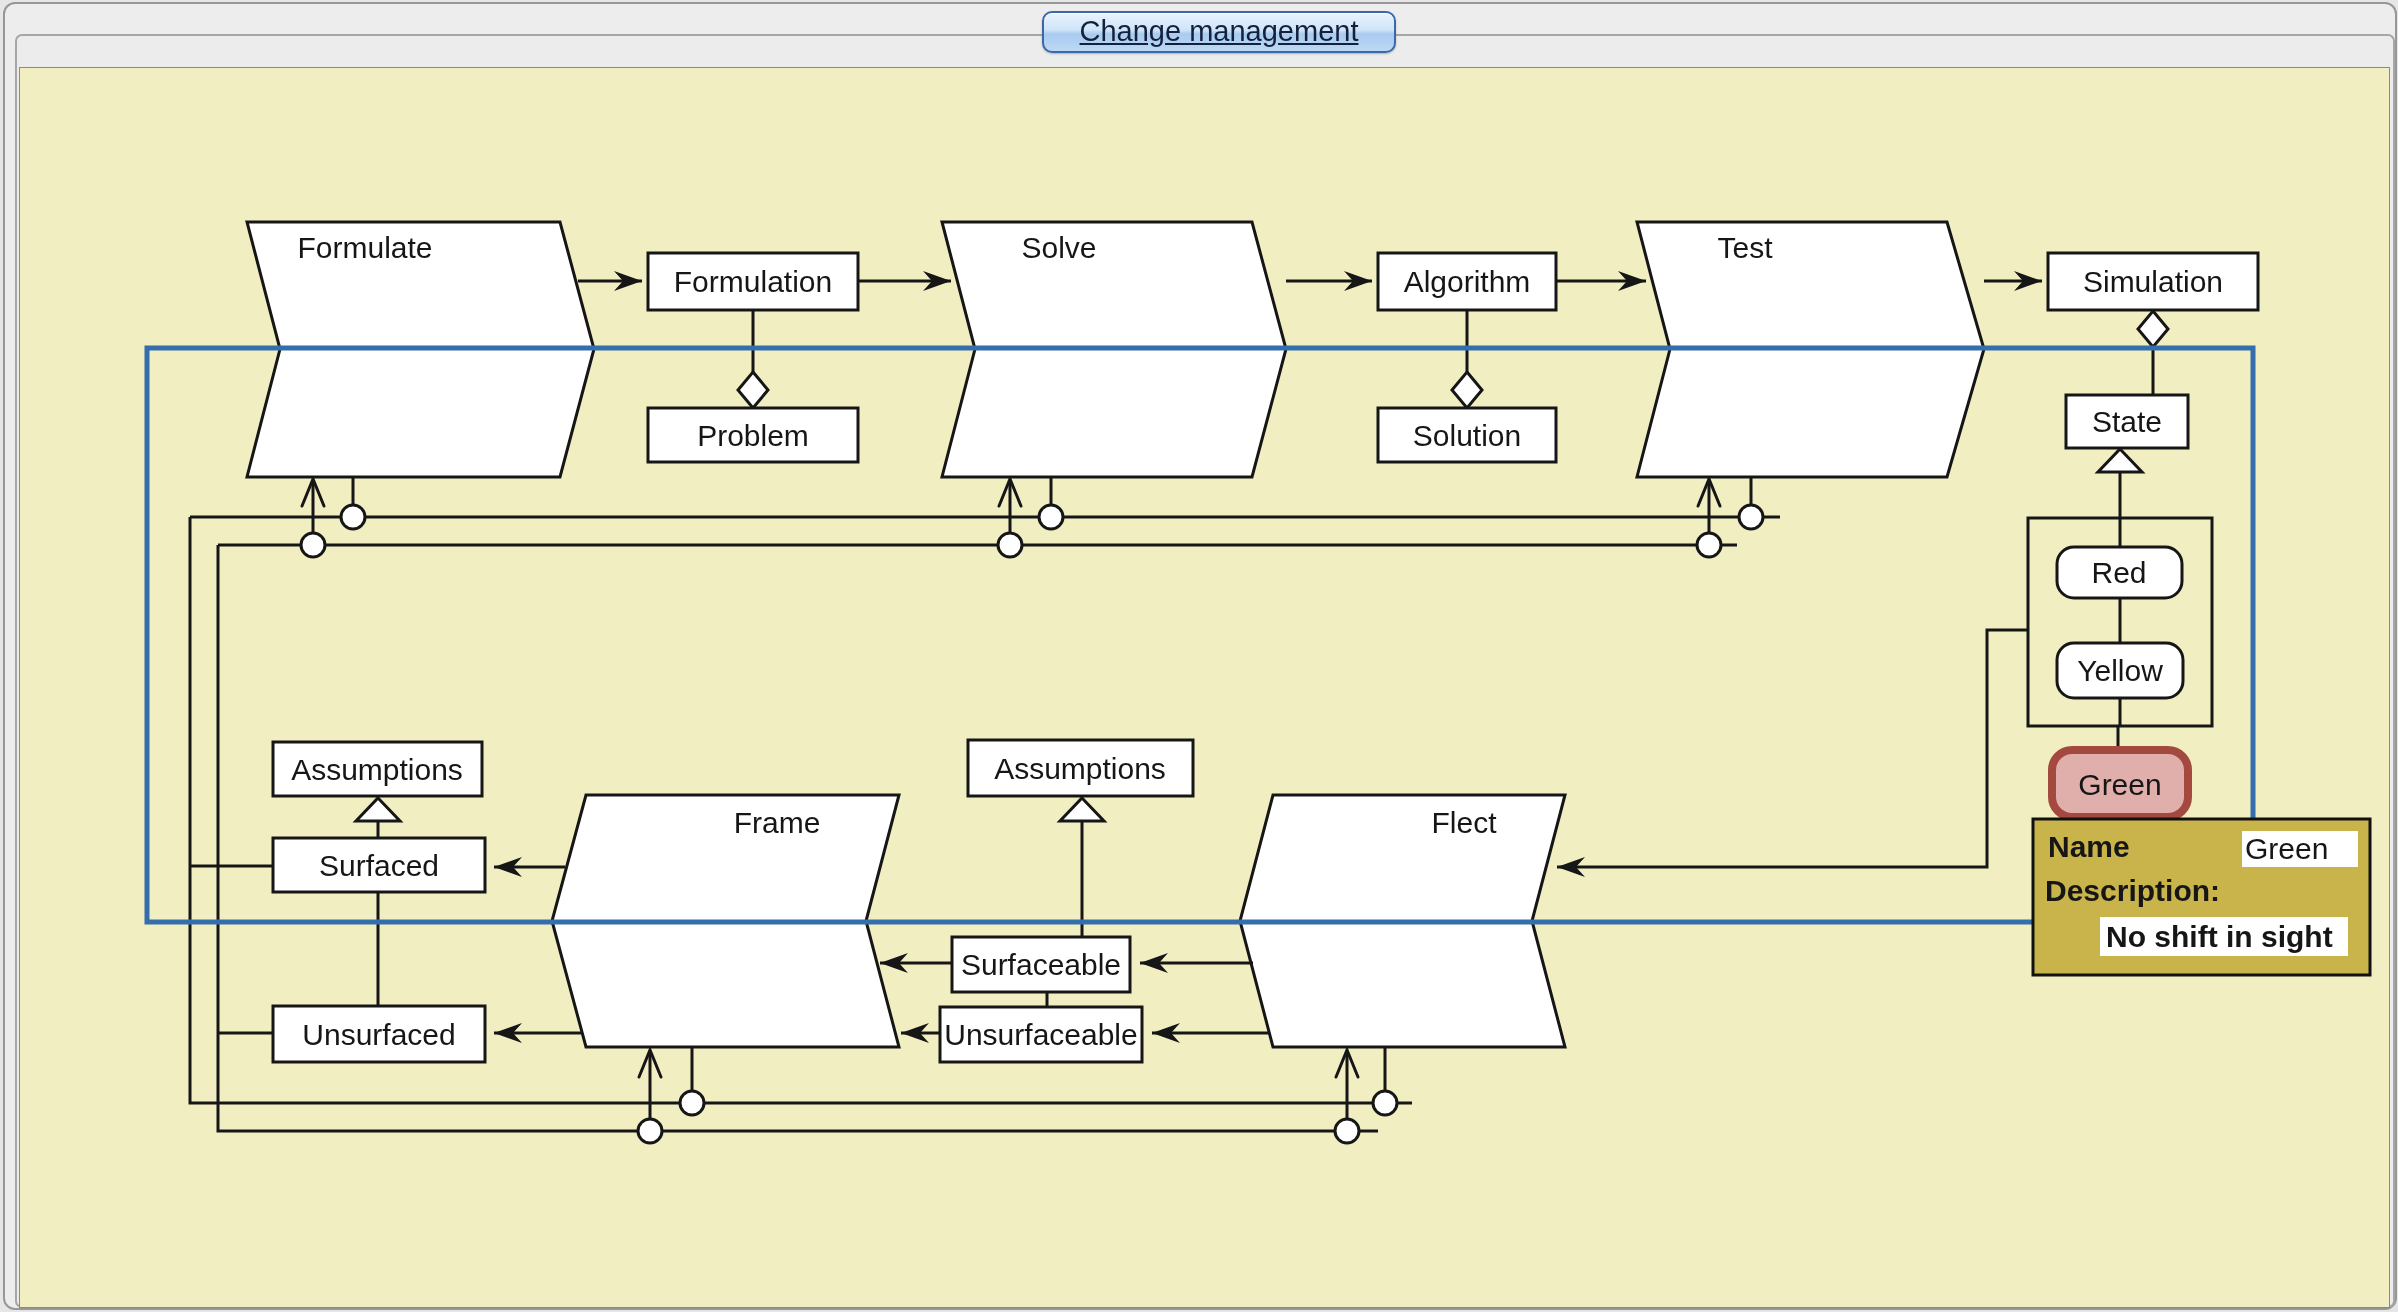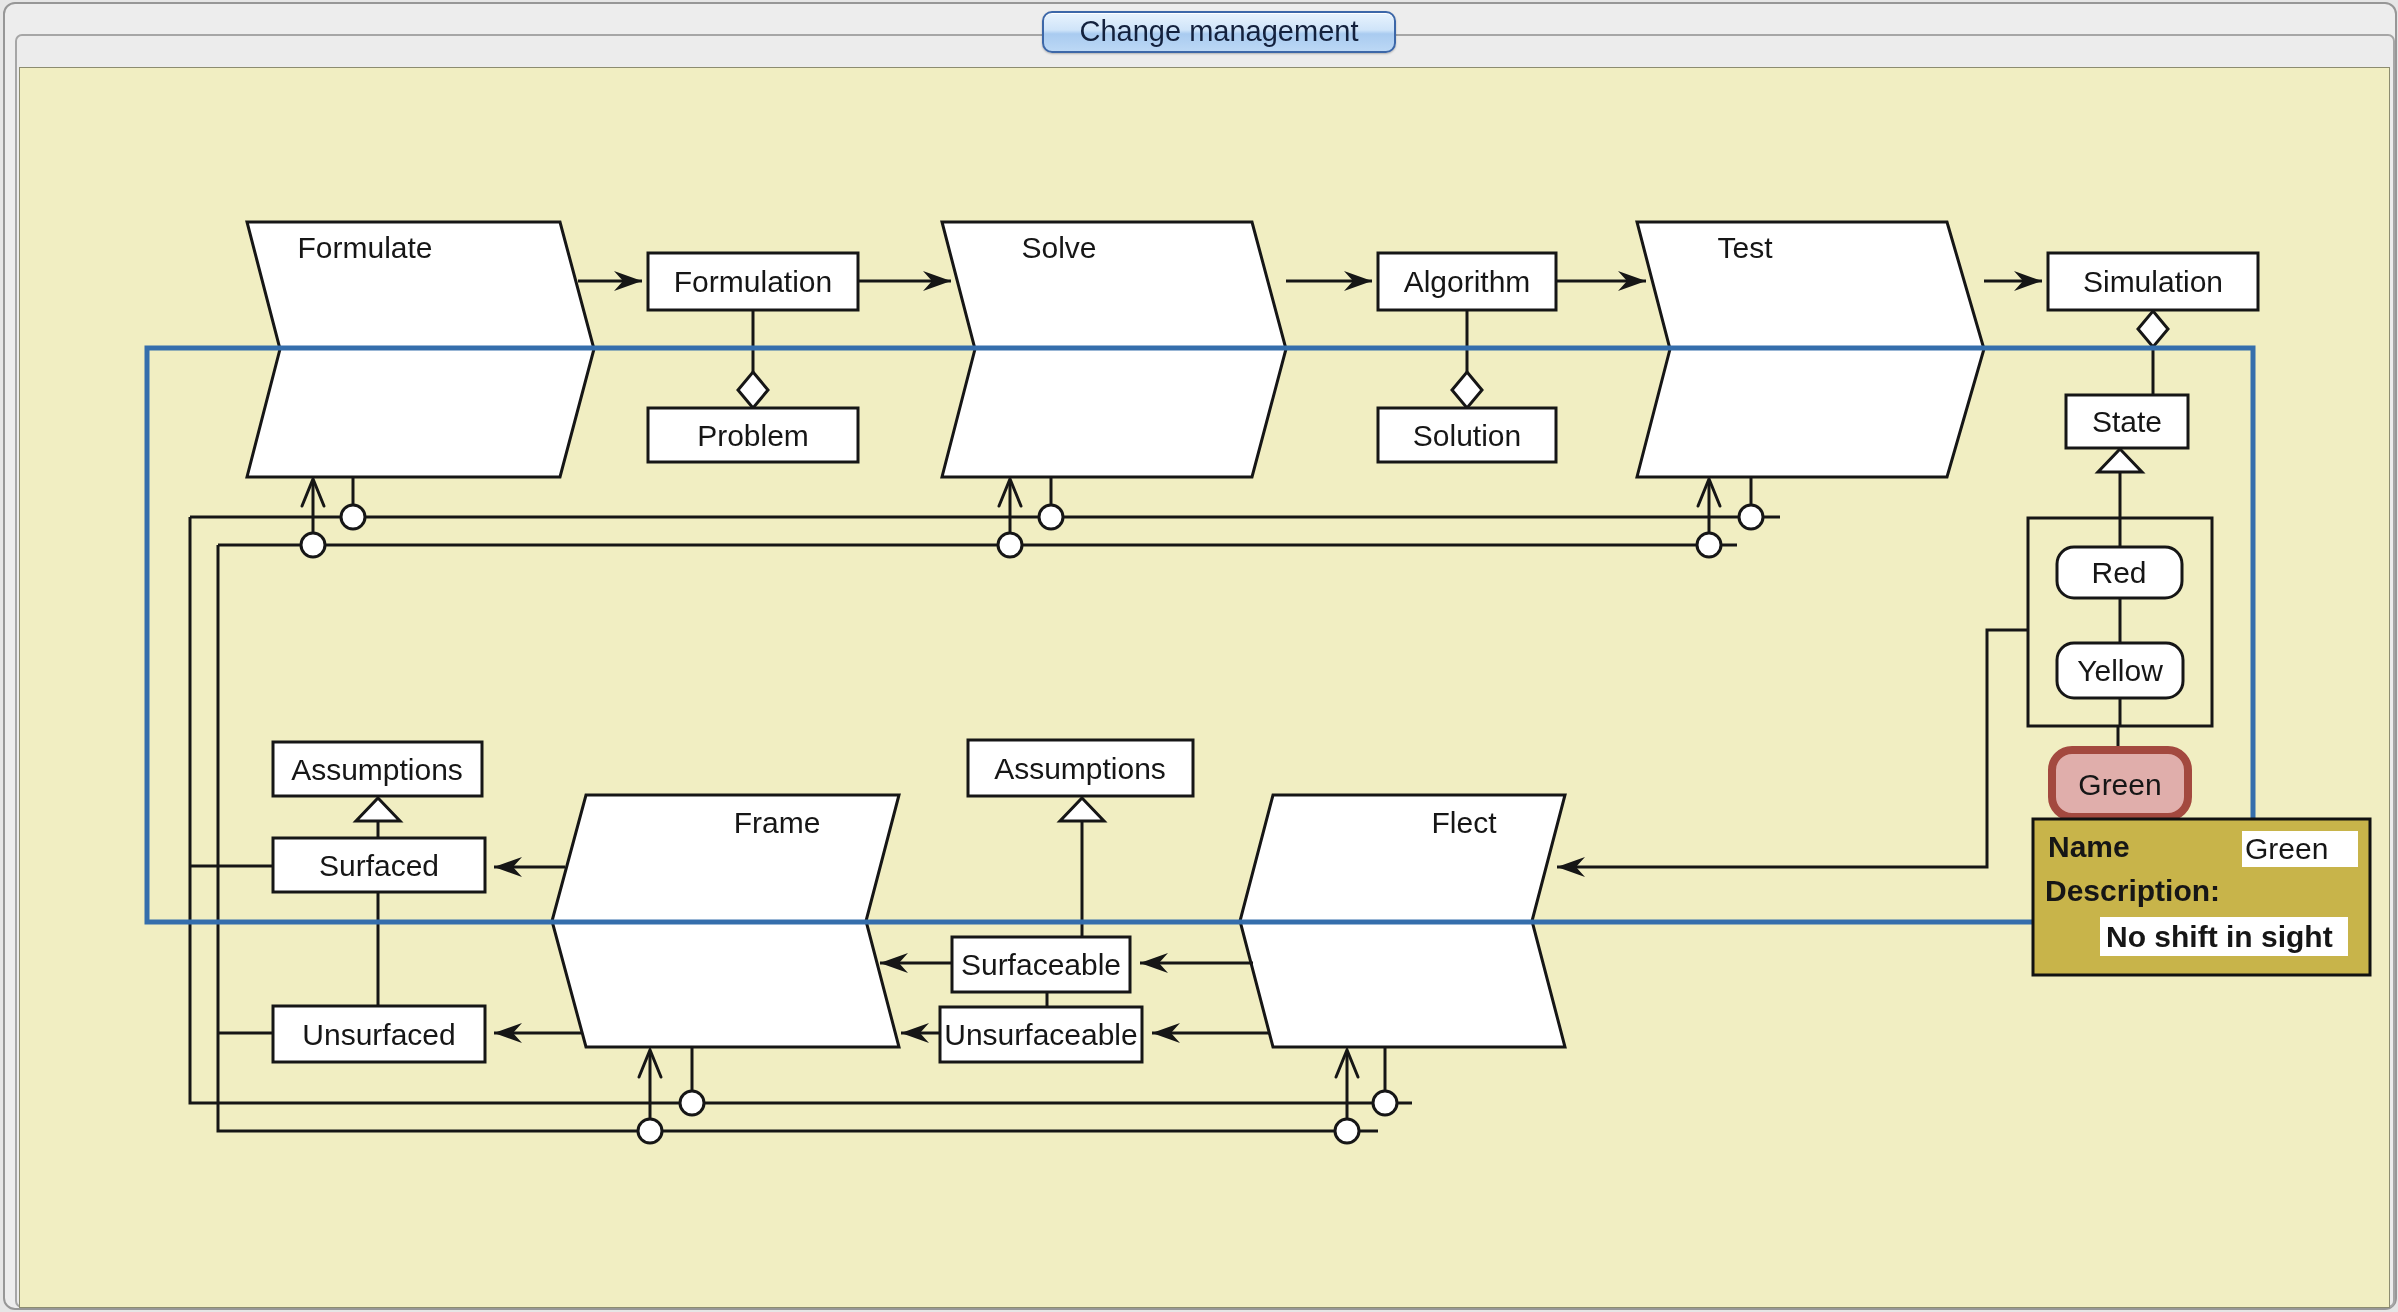--- a/index.html
+++ b/index.html
@@ -7,21 +7,21 @@
   #window{position:absolute;left:3px;top:2px;width:2390px;height:1304px;background:#ededed;
           border:2px solid #979797;border-radius:12px;}
   #panel{position:absolute;left:10px;top:30px;width:2376px;height:1270px;background:#ececec;
          border:2px solid #a6a6a6;border-radius:7px;}
   #canvas{position:absolute;left:14px;top:63px;width:2369px;height:1239px;background:var(--canvas);
           border:1px solid #8c8c70;}
   #diagram{position:absolute;left:0;top:0;width:2398px;height:1312px;}
   #tab{position:absolute;left:1042px;top:11px;width:350px;height:38px;border:2px solid #3c67a8;
        border-radius:10px;background:linear-gradient(to bottom,#e8f3fd 0%,#cfe4f9 45%,#a9cbf0 55%,#bcd8f5 100%);
        box-shadow:0 1px 2px rgba(0,0,0,.25), inset 0 1px 0 #fff;
-       text-align:center;line-height:36px;font-size:29px;color:#13213d;}
+       text-align:center;line-height:36px;font-size:29px;color:#13213d;text-decoration:underline;}
   text{font-family:"Liberation Sans",sans-serif;fill:var(--ink);font-size:30px;}
   .shape{fill:#ffffff;stroke:var(--ink);stroke-width:3;}
   .wire{fill:none;stroke:var(--ink);stroke-width:3;}
   .vhead{fill:none;stroke:var(--ink);stroke-width:3;stroke-linecap:round;}
   .node{stroke:var(--ink);stroke-width:3;fill:#ffffff;}
   .ctr{text-anchor:middle;}
   .junction{fill:#ffffff;stroke:var(--ink);stroke-width:3;}
 </style>
 </head>
 <body>

